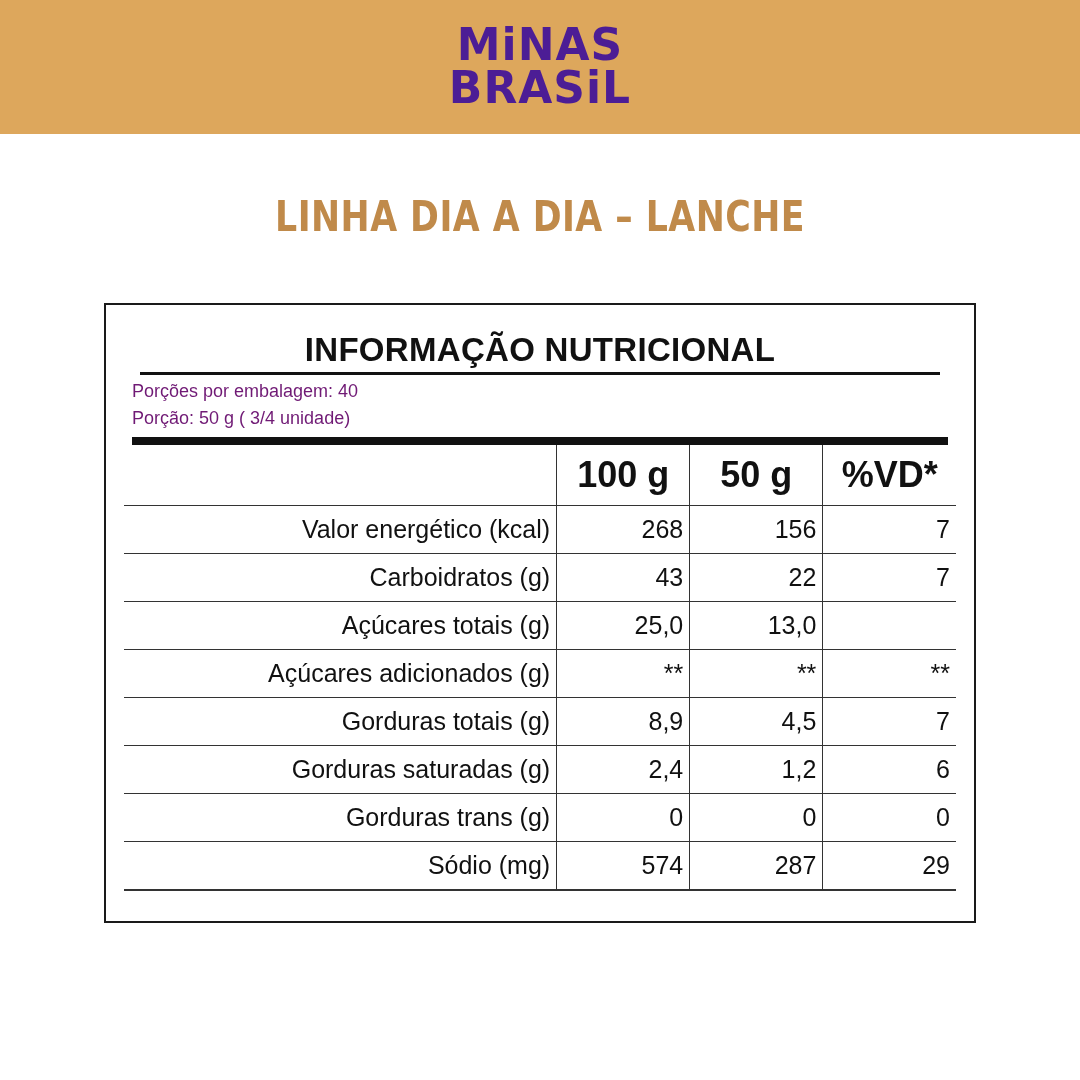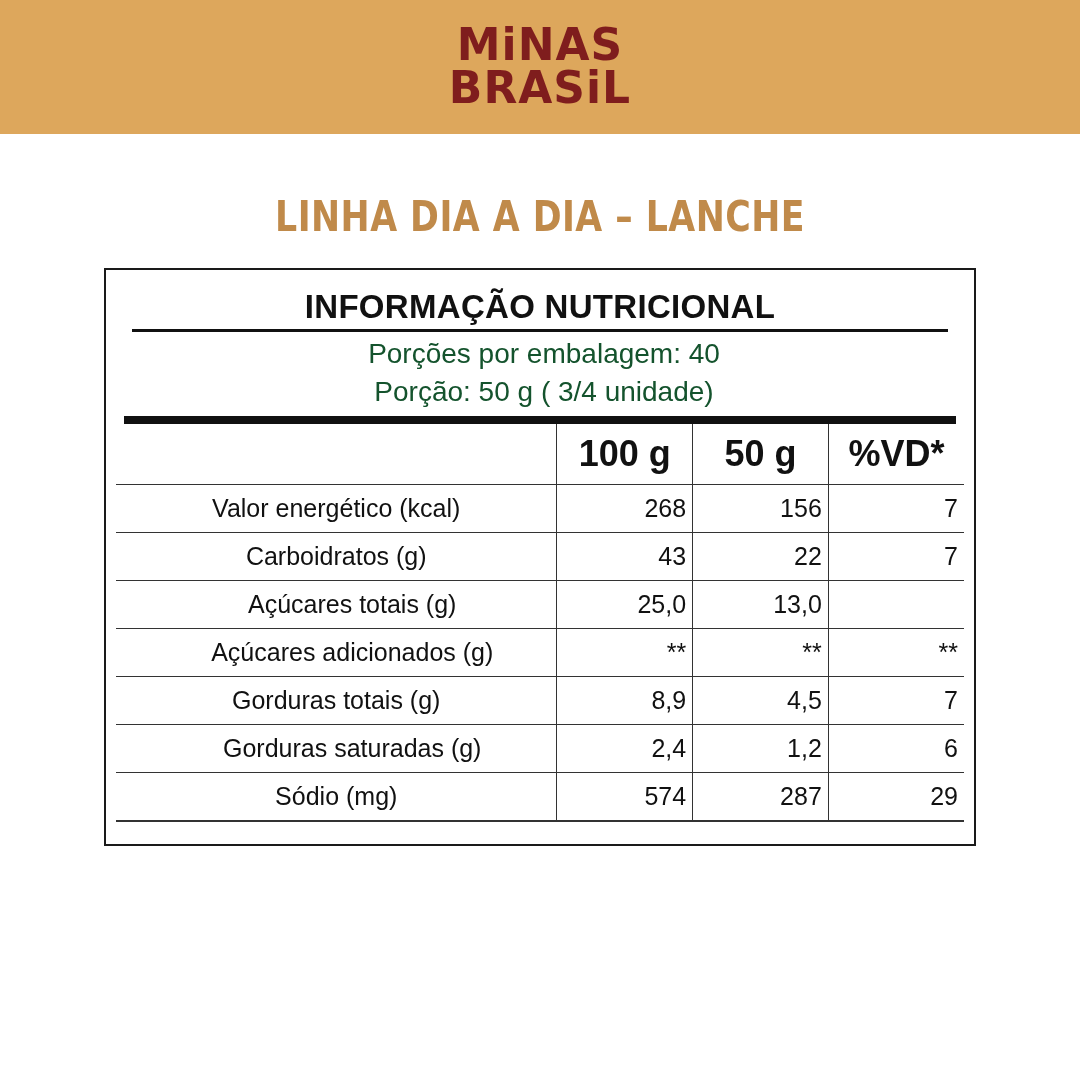--- a/index.html
+++ b/index.html
@@ -20,21 +20,21 @@
     height: 134px;
     background: #d9a濃;
     background: #dda75c;
     display: flex;
     align-items: center;
     justify-content: center;
   }
   .brand-logo {
     text-align: center;
     line-height: 0.97;
-    color: #7f1d1d;
+    color: #4c1d95;
     font-weight: bold;
     letter-spacing: 1px;
   }
   .brand-line1 {
     font-size: 44px;
     font-family: "DejaVu Sans", sans-serif;
     font-weight: bold;
     display: block;
   }
   .brand-line2 {
@@ -52,26 +52,26 @@
     color: #c08a4a;
     font-size: 42px;
     font-weight: bold;
     font-family: "DejaVu Sans Condensed", "Liberation Sans Narrow", "Liberation Sans", sans-serif;
     letter-spacing: 0.5px;
     transform: scaleX(0.92);
   }
 
   
   .nutri-wrap {
-    margin: 27px auto 0 auto;
+    margin: 62px auto 0 auto;
     width: 872px;
     border: 2px solid #1a1a1a;
     box-sizing: border-box;
     background: #fff;
-    padding: 0;
+    padding: 8px;
   }
   .nutri-inner {
     padding: 10px 10px 6px 10px;
   }
   .nutri-title {
     text-align: center;
     font-size: 33px;
     font-weight: bold;
     color: #111;
     letter-spacing: 0.3px;
@@ -81,24 +81,23 @@
   .nutri-title:after {
     content: "";
     position: absolute;
     left: 16px;
     right: 16px;
     bottom: 0;
     height: 3px;
     background: #111;
   }
   .serving-line {
-    font-size: 28px;
-    color: #14532d;
+    font-size: 18px;
+    color: #701a75;
     padding: 6px 0 0 8px;
-    text-align: center;
   }
   .thick-rule {
     height: 8px;
     background: #111;
     margin: 8px 8px 0 8px;
   }
 
   table.nutri {
     width: 100%;
     border-collapse: collapse;
@@ -122,21 +121,21 @@
     border-bottom: 1.5px solid #333;
   }
   table.nutri thead th.name-head {
     text-align: left;
   }
   td.val, th.val {
     text-align: right;
     border-left: 1.5px solid #333;
   }
   td.name {
-    text-align: center;
+    text-align: right;
     padding-left: 10px;
   }
   td.name.indent {
     padding-left: 38px;
   }
   tr.last td {
     border-bottom: 1.5px solid #333;
   }
   .footnote {
     font-size: 21px;
@@ -212,20 +211,26 @@
           <td class="val">8,9</td>
           <td class="val">4,5</td>
           <td class="val">7</td>
         </tr>
         <tr>
           <td class="name indent">Gorduras saturadas (g)</td>
           <td class="val">2,4</td>
           <td class="val">1,2</td>
           <td class="val">6</td>
         </tr>
+        <tr>
+          <td class="name indent">Gorduras trans (g)</td>
+          <td class="val">0</td>
+          <td class="val">0</td>
+          <td class="val">0</td>
+        </tr>
         <tr class="last">
           <td class="name">Sódio (mg)</td>
           <td class="val">574</td>
           <td class="val">287</td>
           <td class="val">29</td>
         </tr>
       </tbody>
     </table>
 
     <div class="tail-rule"></div>

